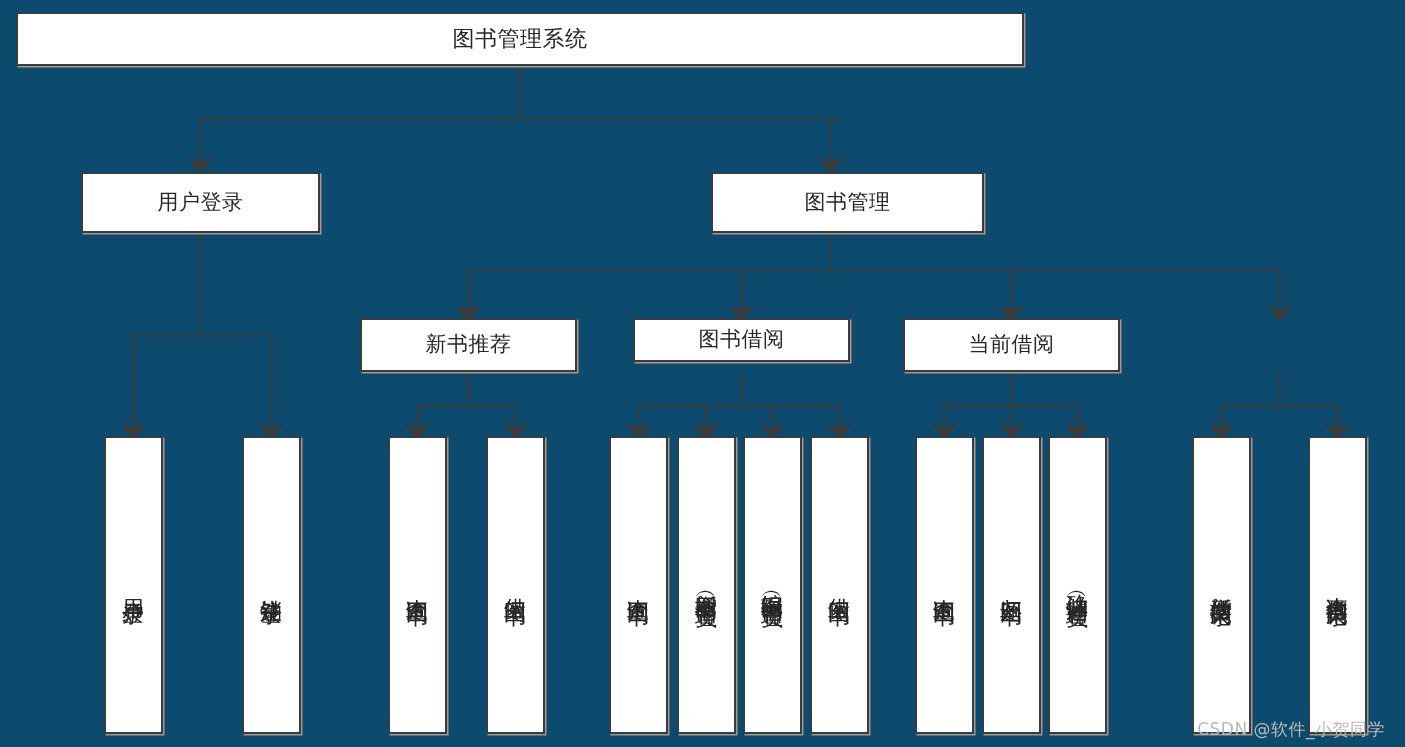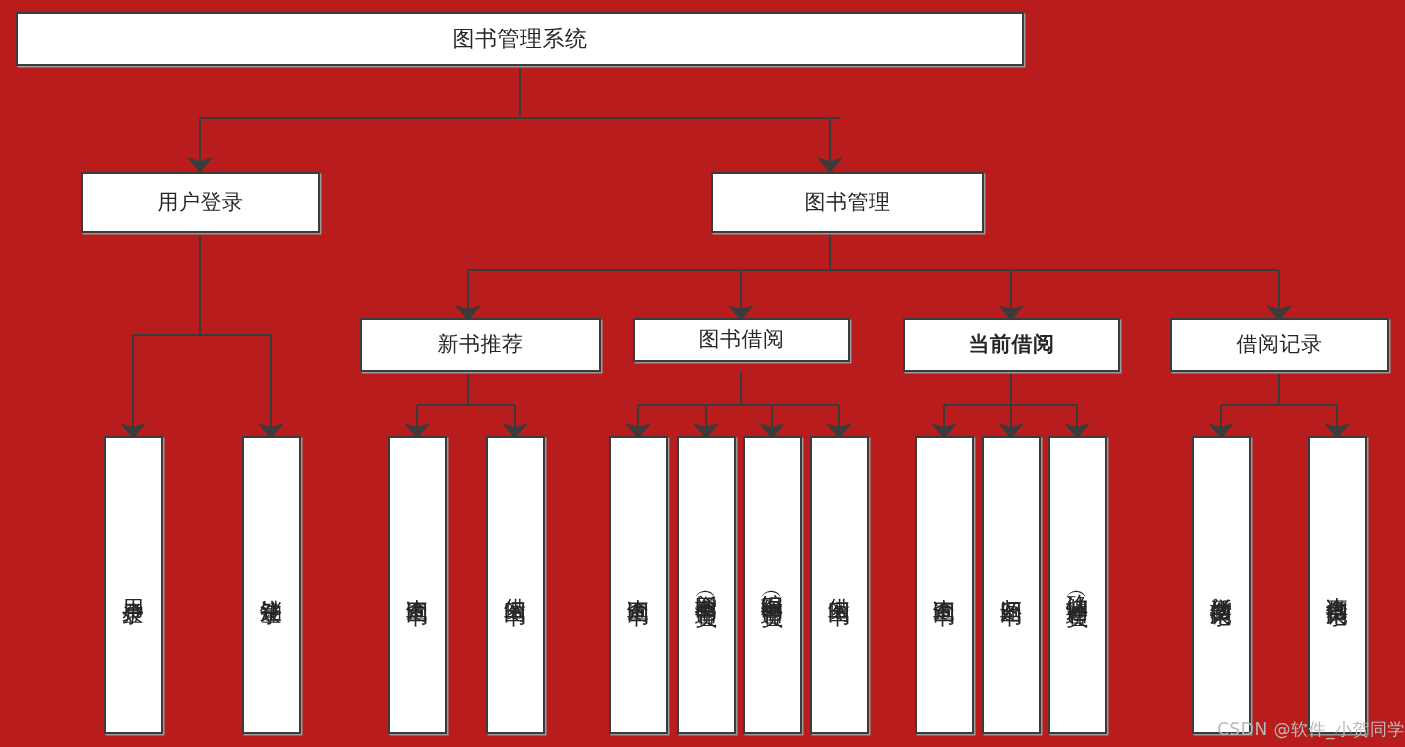--- a/index.html
+++ b/index.html
@@ -8,21 +8,21 @@
     padding: 0;
     background: #ffffff;
   }
   body {
     font-family: "DejaVu Sans", "Liberation Sans", sans-serif;
   }
   #diagram-root {
     position: relative;
     width: 1405px;
     height: 747px;
-    background: #b91c1c;
+    background: #0c4a6e;
     overflow: hidden;
   }
   #edge-layer {
     position: absolute;
     left: 0;
     top: 0;
     width: 1405px;
     height: 747px;
     pointer-events: none;
   }
@@ -60,21 +60,21 @@
   .node.vert .lbl {
     writing-mode: vertical-rl;
     text-orientation: upright;
     font-size: 22px;
     line-height: 1.05;
     letter-spacing: 2px;
     white-space: nowrap;
   }
   #watermark {
     position: absolute;
-    right: 0;
+    right: 20px;
     bottom: 6px;
     font-size: 17px;
     color: #b9b9b9;
     letter-spacing: 0.5px;
     z-index: 6;
     white-space: nowrap;
     font-family: "DejaVu Sans", "Liberation Sans", sans-serif;
     text-align: center;
   }
 </style>
@@ -138,31 +138,28 @@
     <span class="lbl">图书管理系统</span>
   </div>
 
   <div class="node horiz" style="left:81px; top:172px; width:239px; height:61px;">
     <span class="lbl">用户登录</span>
   </div>
   <div class="node horiz" style="left:711px; top:172px; width:273px; height:61px;">
     <span class="lbl">图书管理</span>
   </div>
 
-  <div class="node horiz" style="left:360px; top:318px; width:241px; height:54px;">
+  <div class="node horiz" style="left:360px; top:318px; width:217px; height:54px;">
     <span class="lbl">新书推荐</span>
   </div>
   <div class="node horiz" style="left:633px; top:318px; width:217px; height:44px;">
     <span class="lbl">图书借阅</span>
   </div>
-  <div class="node horiz" style="left:903px; top:318px; width:217px; height:54px;font-weight:bold;">
+  <div class="node horiz" style="left:903px; top:318px; width:217px; height:54px;">
     <span class="lbl">当前借阅</span>
-  </div>
-  <div class="node horiz" style="left:1170px; top:318px; width:219px; height:54px;">
-    <span class="lbl">借阅记录</span>
   </div>
 
   <div class="node vert" style="left:104px; top:436px; width:59px; height:298px;">
     <span class="lbl">用户登录</span>
   </div>
   <div class="node vert" style="left:242px; top:436px; width:59px; height:298px;">
     <span class="lbl">注销登录</span>
   </div>
 
   <div class="node vert" style="left:388px; top:436px; width:59px; height:298px;">

